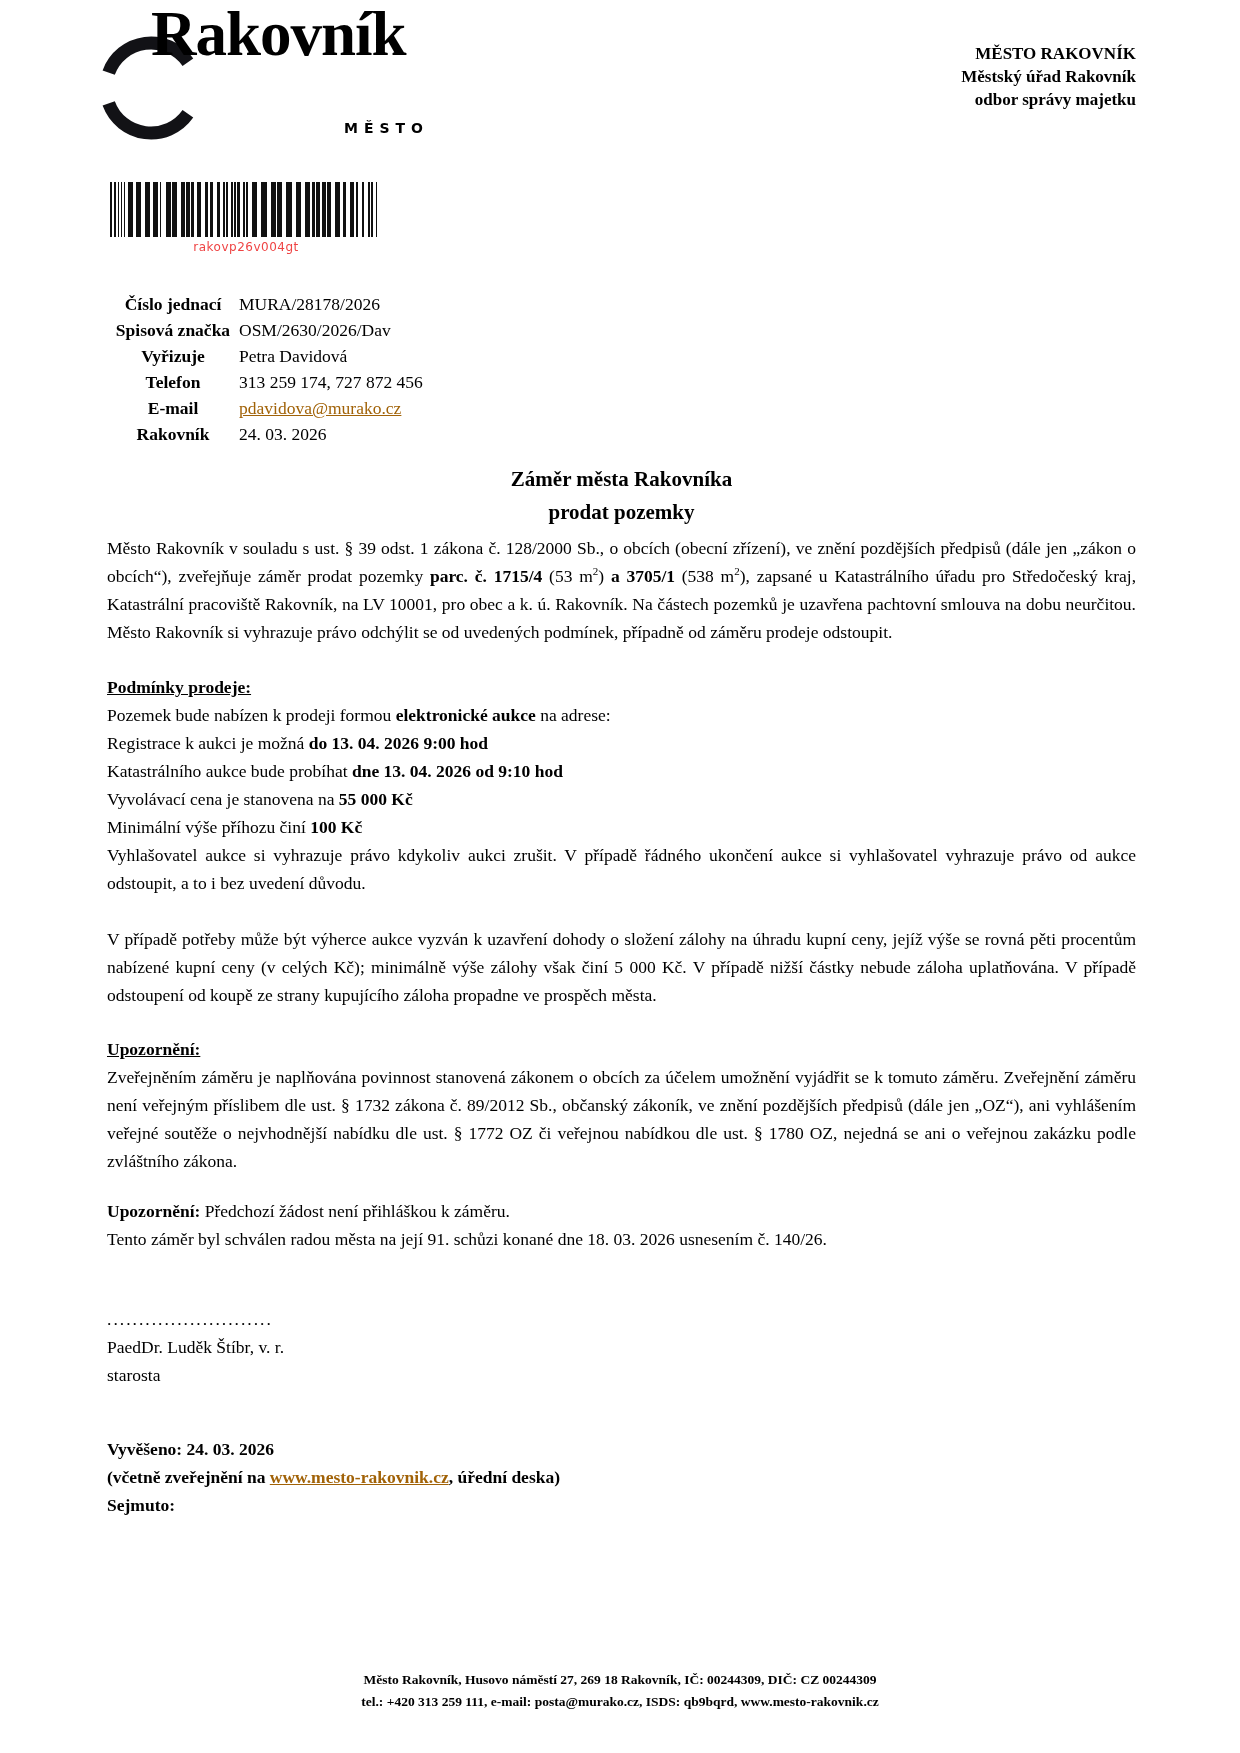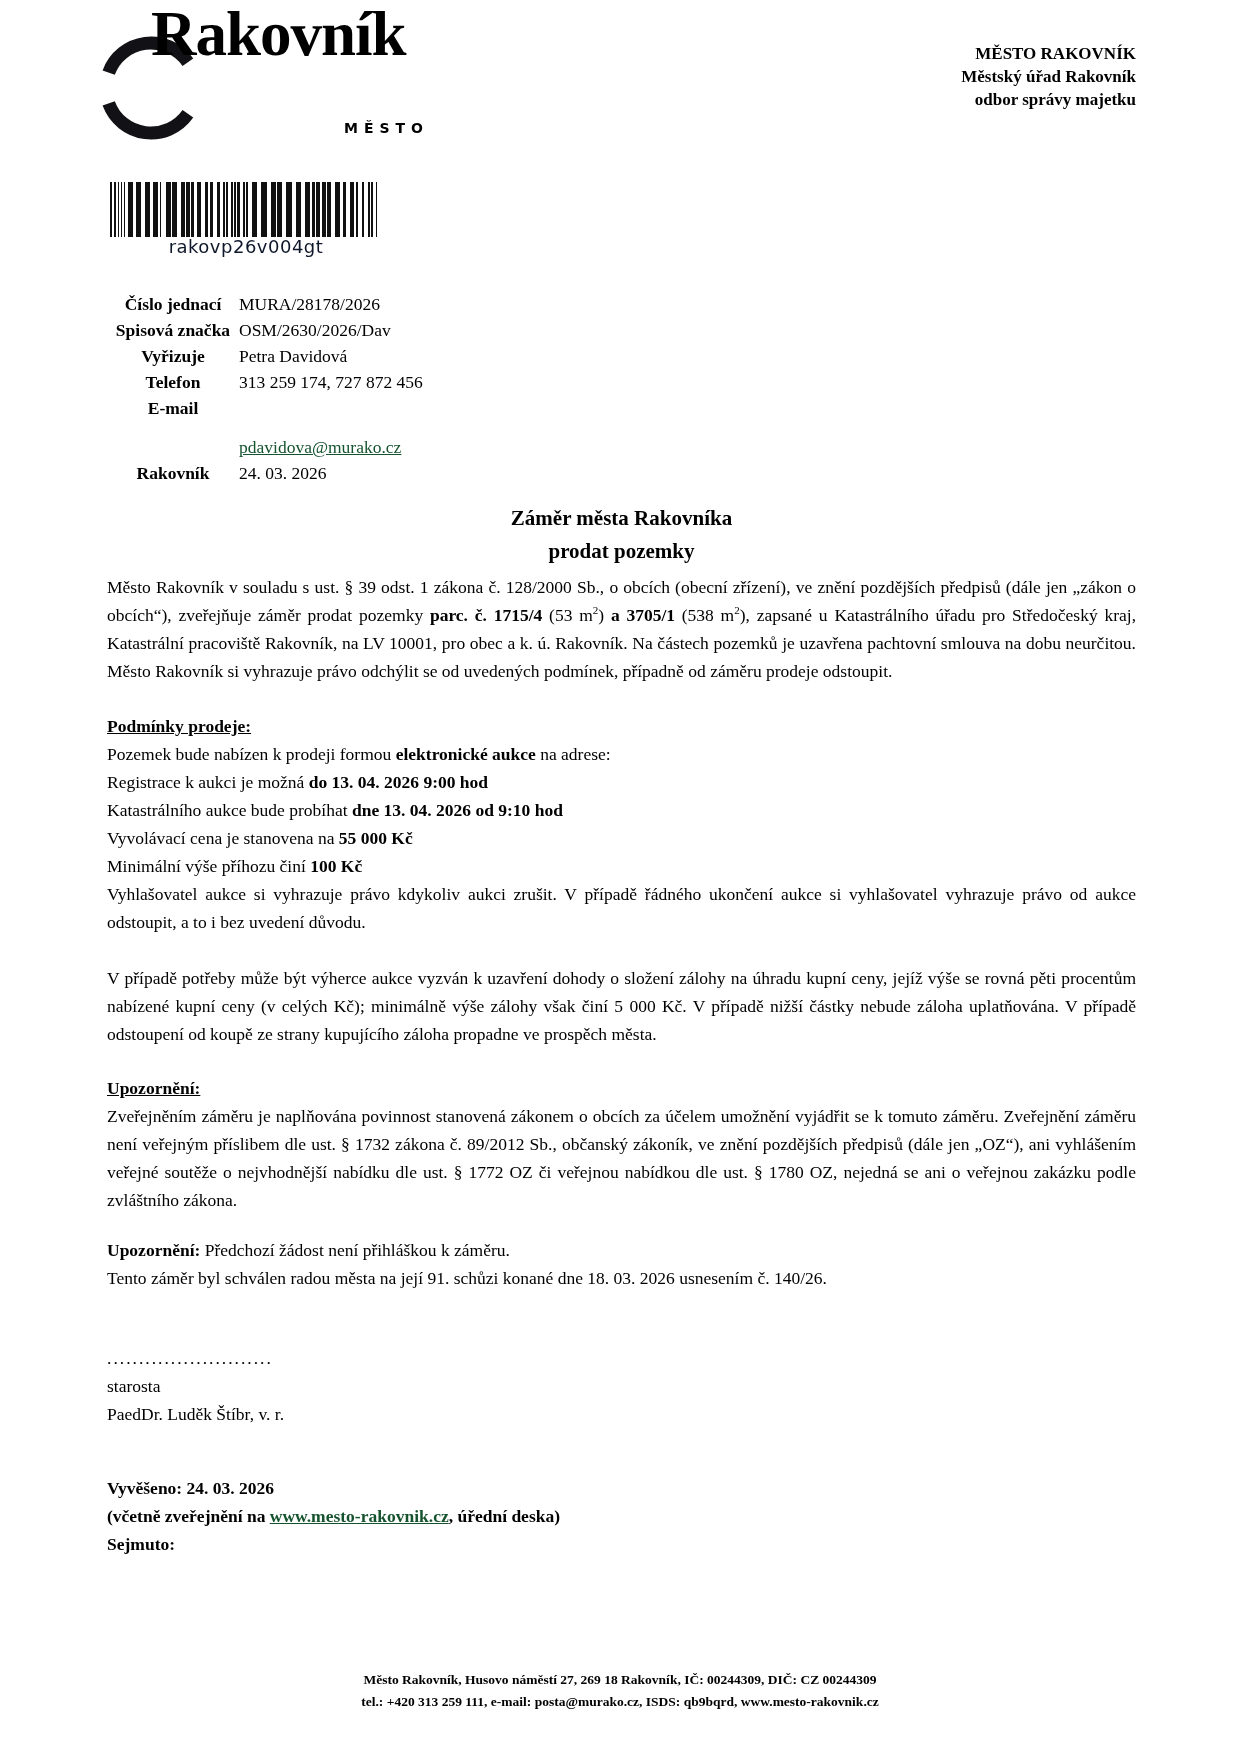--- a/index.html
+++ b/index.html
@@ -27,29 +27,29 @@
     font-size:14px; font-weight:bold; letter-spacing:6px; line-height:16px;
   }
   .hdr-right { text-align:right; font-weight:bold; font-size:17px; line-height:23px; margin-top:14px; }
 
   
   .bc-wrap { margin-top:34px; margin-left:3px; width:272px; }
   .bars { display:flex; height:55px; overflow:hidden; }
   .bars div { background:#111; flex:none; }
   .bc-label {
     text-align:center; font-family:"DejaVu Sans","Liberation Sans",sans-serif;
-    font-size:18px; color:#0f172a; line-height:20px; letter-spacing:0.5px;
+    font-size:12px; color:#ef4444; line-height:20px; letter-spacing:0.5px;
   }
 
   
   .meta { margin-top:34px; line-height:26px;text-align:center; }
   .meta-row { display:flex; }
   .meta-label { font-weight:bold; width:132px; flex:none; }
   .lnk { color:#0000EE; text-decoration:underline; cursor:pointer; }
-  a.lnk { color:#14532d;margin-top:39px; }
+  a.lnk { color:#a16207; }
 
   
   .title { text-align:center; font-weight:bold; font-size:21px; line-height:33px; margin-top:16px; }
 
   .just { text-align:justify; }
   .b { font-weight:bold;text-align:center; }
   sup { font-size:11px; line-height:0; }
 
   .intro { margin-top:5px; }
 
@@ -191,22 +191,22 @@
 
   <div>
     <div class="sec-head head-gap">Upozornění:</div>
     <p class="just" style="margin:0;">Zveřejněním záměru je naplňována povinnost stanovená zákonem o obcích za účelem umožnění vyjádřit se k tomuto záměru. Zveřejnění záměru není veřejným příslibem dle ust. § 1732 zákona č. 89/2012 Sb., občanský zákoník, ve znění pozdějších předpisů (dále jen „OZ“), ani vyhlášením veřejné soutěže o nejvhodnější nabídku dle ust. § 1772 OZ či veřejnou nabídkou dle ust. § 1780 OZ, nejedná se ani o veřejnou zakázku podle zvláštního zákona.</p>
     <div class="para-gap" style="margin-top:22px;"><span class="b">Upozornění:</span><span> Předchozí žádost není přihláškou k záměru.</span></div>
     <div>Tento záměr byl schválen radou města na její 91. schůzi konané dne 18. 03. 2026 usnesením č. 140/26.</div>
   </div>
 
   <div class="sig">
     <div class="sig-dots">..........................</div>
+    <div>PaedDr. Luděk Štíbr, v. r.</div>
     <div>starosta</div>
-    <div>PaedDr. Luděk Štíbr, v. r.</div>
   </div>
 
   <div class="posting">
     <div>Vyvěšeno: 24. 03. 2026</div>
     <div><span class="b">(včetně zveřejnění na </span><a class="lnk">www.mesto-rakovnik.cz</a><span class="b">, úřední deska)</span></div>
     <div>Sejmuto:</div>
   </div>
 
 </div>
 

